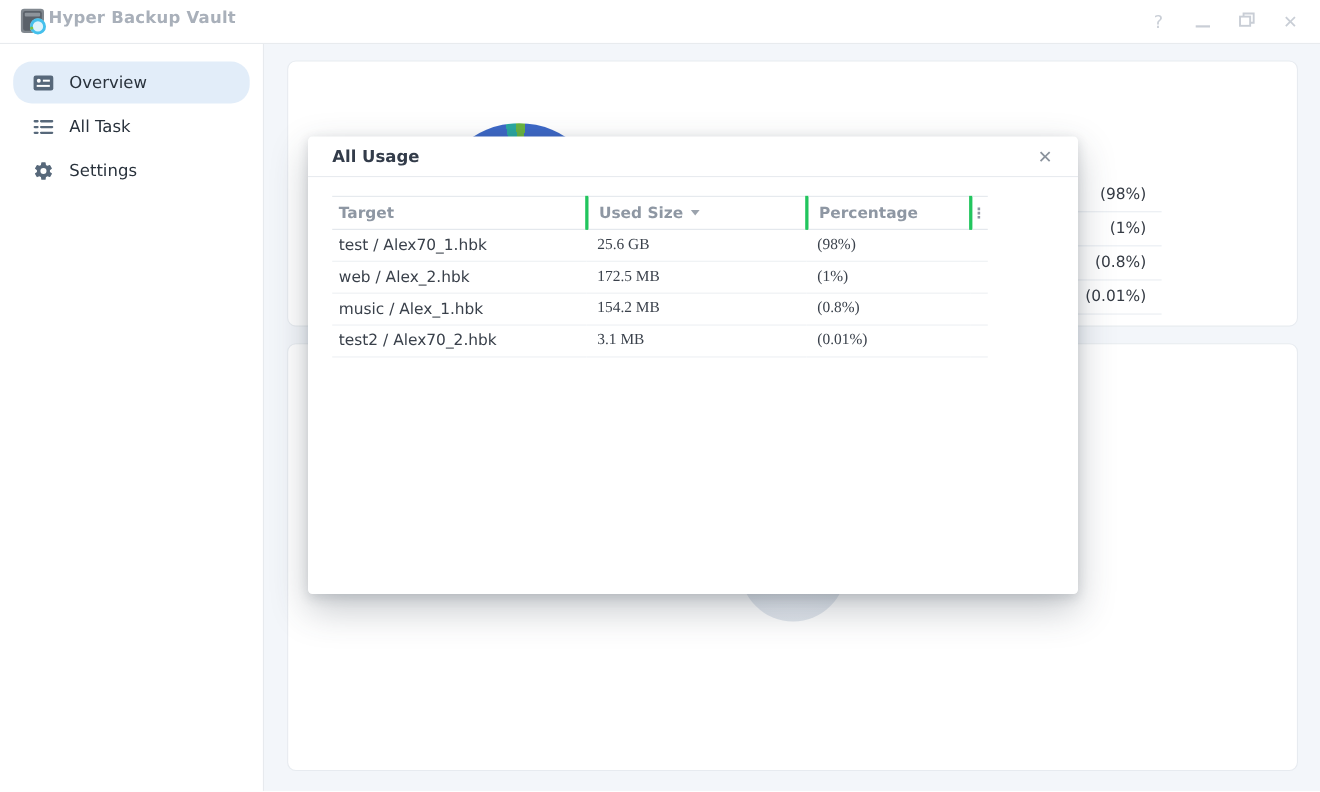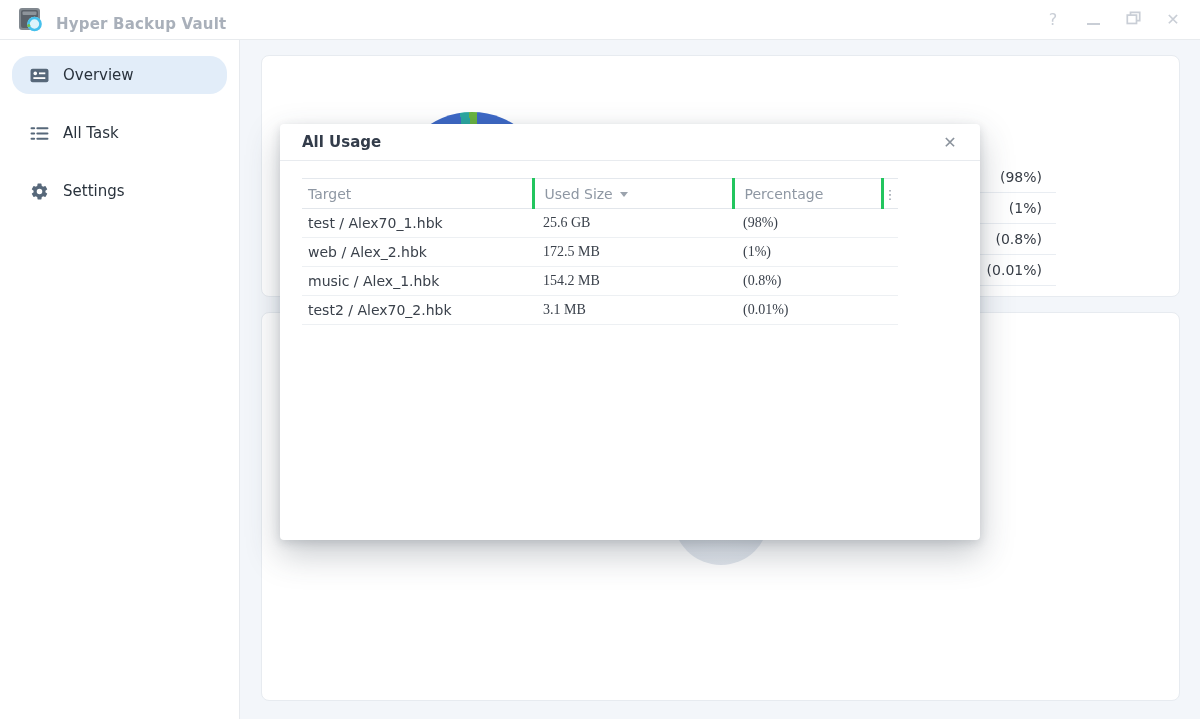--- a/index.html
+++ b/index.html
@@ -2,34 +2,34 @@
 <html><head>
 <meta charset="utf-8">
 <style>
   * { margin:0; padding:0; box-sizing:border-box; }
   html,body { width:1200px; height:720px; overflow:hidden;
     font-family:"DejaVu Sans","Liberation Sans",sans-serif; background:#fff; }
 
   
   .titlebar { height:40px; background:#fff; border-bottom:1px solid #e8ebee;
     display:flex; align-items:center; justify-content:space-between; padding:0 18px; }
-  .app-id { display:flex; align-items:flex-end; gap:12px; }
+  .app-id { display:flex; align-items:flex-start; }
   .app-icon { width:26px; height:26px; display:inline-block; }
   .app-title { font-size:15px; font-weight:bold; color:#a9b0ba; letter-spacing:.2px; }
   .win-controls { display:flex; align-items:center; gap:22px; }
   .win-btn { color:#c9ced6; font-size:16px; width:18px; text-align:center;
     cursor:pointer; user-select:none; line-height:18px; }
   .min-bar { display:inline-block; width:13px; height:2px; background:#c9ced6; }
 
   
   .frame { display:flex; height:679px; }
   .sidebar { width:240px; background:#fff; border-right:1px solid #e7eaee;
     padding-top:16px; flex:none; }
   .side-item { display:flex; align-items:center; gap:14px; height:38px;
-    margin:0 12px 20px 12px; padding:10px 18px; border-radius:17px; cursor:pointer;
+    margin:0 12px 2px 12px; padding:10px 18px; border-radius:17px; cursor:pointer;
     font-size:15px; color:#29323c; }
   .side-item.active { background:#e2edf9; }
   .side-icon { width:19px; height:19px; display:inline-flex; flex:none; }
 
   .content { flex:1; background:#f3f6fa; padding:15px 20px 18px 21px; }
   .card { background:#fff; border:1px solid #e7ebf0; border-radius:8px; position:relative; }
   .card-usage { height:242px; margin-bottom:15px; overflow:hidden; }
   .card-tasks { height:389px; }
   .card-title { font-size:16px; font-weight:bold; color:#323d4f; padding:21px 0 0 28px; }
 
@@ -64,21 +64,21 @@
   .modal-close { margin-left:auto; color:#8a929c; font-size:16px; cursor:pointer;
     width:20px; text-align:center; user-select:none; }
 
   .tbl-wrap { margin:17px 22px 0 22px; }
   table.usage { width:596px; border-collapse:collapse; table-layout:fixed;
     border-top:1px solid #e4e8ed; }
   table.usage col.c-target { width:231px; }
   table.usage col.c-size { width:200px; }
   table.usage col.c-pct { width:149px; }
   table.usage col.c-menu { width:16px; }
-  table.usage th { height:30px; font-weight:400; font-size:14px; color:#8e97a3;
+  table.usage th { height:30px; font-weight:700; font-size:14px; color:#8e97a3;
     text-align:left; border-bottom:1px solid #e2e6eb; cursor:pointer; white-space:nowrap; }
   table.usage th + th { border-left:3px solid #22c55e; }
   th.h-target { padding-left:6px; }
   th.h-size, th.h-pct { padding-left:10px; }
   .sort-arrow { display:inline-block; margin-left:7px; width:0; height:0;
     border-left:4px solid transparent; border-right:4px solid transparent;
     border-top:5px solid #9ba3ad; vertical-align:middle; }
   th.h-menu { text-align:center; padding:0; cursor:pointer; }
   .col-menu-icon { color:#8e97a3; font-size:13px; line-height:1; }
   table.usage td { height:29px; font-size:14px; color:#3a414b;

